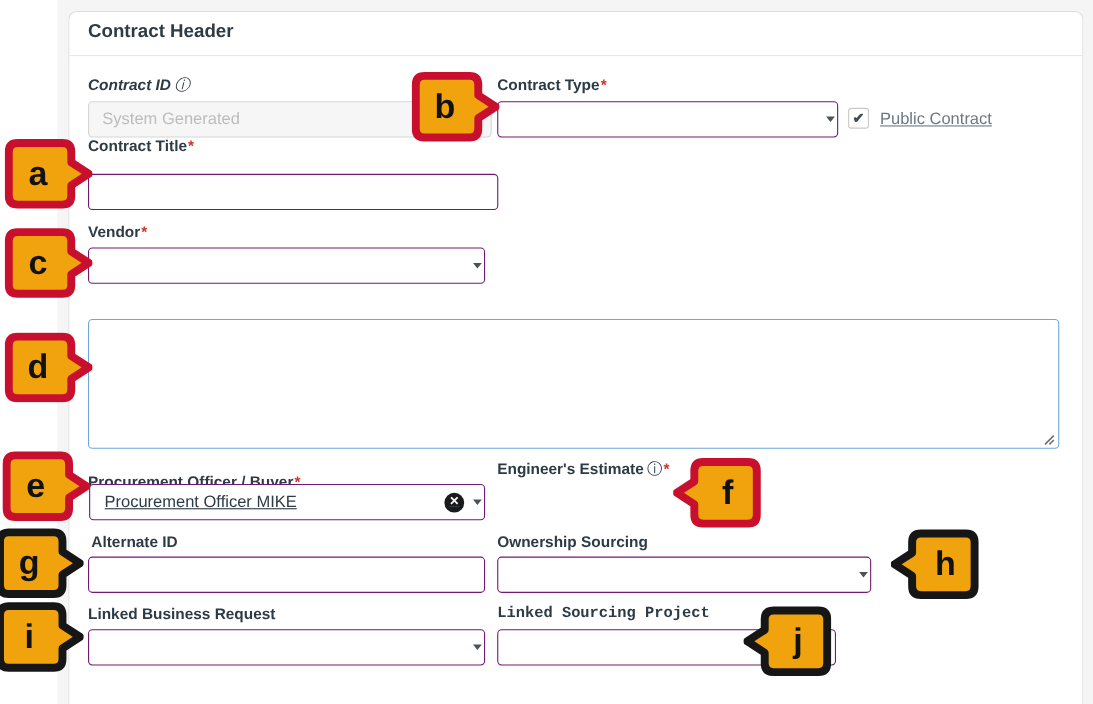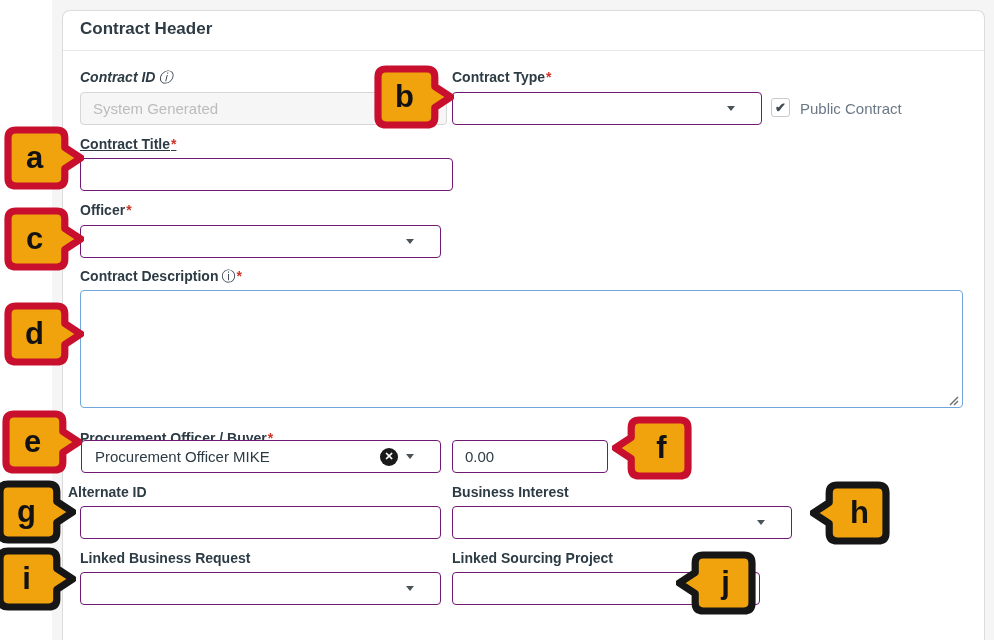--- a/index.html
+++ b/index.html
@@ -16,21 +16,21 @@
   .fld-label .info { font-weight:normal; font-size:14px; color:#2d3b45; margin-left:3px; cursor:pointer; }
   .fld-label .req { color:#cf3427; font-weight:bold; margin-left:1px; }
 
   .txt-input, .sel, .txt-area {
     position:absolute; background:#ffffff; border:1px solid #701a75; border-radius:4px;
     font-family:"Liberation Sans", sans-serif; font-size:15px; color:#2d3b45;
   }
   .txt-input { height:33px; padding:0 12px; outline:none; }
   .txt-input::placeholder { color:#bcbcbc; }
   .txt-input:disabled { background:#f6f6f6; color:#bcbcbc; border-color:#d6d6d6; }
-  .sel { height:33px; display:flex; align-items:center; padding:0 26px 0 13px; cursor:pointer; }
+  .sel { height:33px; display:flex; align-items:center; padding:0 2px 0 13px; cursor:pointer;text-decoration:underline; }
   .sel .sel-value { flex:1; font-size:15px; color:#2d3b45; white-space:nowrap; overflow:hidden; }
   .caret { width:0; height:0; border-left:4.5px solid transparent; border-right:4.5px solid transparent;
            border-top:5.5px solid #4a5458; margin-left:8px; flex:none; }
   .clear-btn { flex:none; width:18px; height:18px; border-radius:50%; background:#1a1a1a; color:#ffffff;
                font-size:11px; font-weight:bold; display:flex; align-items:center; justify-content:center;
                cursor:pointer; line-height:1; }
   .txt-area { resize:none; outline:none; border-color:#6fa7db; }
   .resize-handle { position:absolute; width:12px; height:12px; cursor:nwse-resize; }
 
   .checkbox { position:absolute; width:19px; height:19px; border:1px solid #c9c9c9; border-radius:3px;
@@ -67,75 +67,74 @@
     <span>Contract Type</span><span class="req">*</span>
   </div>
   <div class="sel" style="left:452px; top:92px; width:310px;">
     <span class="sel-value"></span>
     <span class="caret"></span>
   </div>
 
   <div class="checkbox" style="left:771px; top:98px;">
     <span>✔</span>
   </div>
-  <div class="checkbox-label" style="left:800px; top:100px;">Public Contract</div>
+  <div class="checkbox-label" style="left:800px; top:100px;text-decoration:underline;">Public Contract</div>
 
-  <div class="fld-label" style="left:80px; top:136px;text-decoration:underline;">
+  <div class="fld-label" style="left:80px; top:124px;">
     <span>Contract Title</span><span class="req">*</span>
   </div>
   <input class="txt-input" style="left: 80px; top: 158px; width: 373px;" value="">
 
   <div class="fld-label" style="left:80px; top:202px;">
-    <span>Officer</span><span class="req">*</span>
+    <span>Vendor</span><span class="req">*</span>
   </div>
   <div class="sel" style="left:80px; top:225px; width:361px;">
     <span class="sel-value"></span>
     <span class="caret"></span>
   </div>
 
-  <div class="fld-label" style="left:80px; top:268px;">
-    <span>Contract Description</span><span class="info">ⓘ</span><span class="req">*</span>
-  </div>
   <textarea class="txt-area" style="left: 80px; top: 290px; width: 883px; height: 118px;"></textarea>
   <div class="resize-handle" style="left:947px; top:392px;">
     <svg width="12" height="12" viewBox="0 0 12 12">
       <line x1="3" y1="11" x2="11" y2="3" stroke="#6e6e6e" stroke-width="1.4"></line>
       <line x1="7" y1="11" x2="11" y2="7" stroke="#6e6e6e" stroke-width="1.4"></line>
     </svg>
   </div>
 
   <div class="fld-label" style="left:80px; top:430px;">
     <span>Procurement Officer / Buyer</span><span class="req">*</span>
   </div>
   <div class="sel" style="left:81px; top:440px; width:360px;">
     <span class="sel-value">Procurement Officer MIKE</span>
     <span class="clear-btn">
         <span>✕</span>
       </span>
     <span class="caret"></span>
   </div>
 
-  <input class="txt-input" style="left: 452px; top: 440px; width: 156px;" value="0.00">
+  <div class="fld-label" style="left:452px; top:418px;">
+    <span>Engineer's Estimate</span><span class="info">ⓘ</span><span class="req">*</span>
+  </div>
 
-  <div class="fld-label" style="left:68px; top:484px;">Alternate ID</div>
+  <div class="fld-label" style="left:83px; top:484px;">Alternate ID</div>
   <input class="txt-input" style="left: 80px; top: 506px; width: 361px;" value="">
 
-  <div class="fld-label" style="left:452px; top:484px;">Business Interest</div>
+  <div class="fld-label" style="left:452px; top:484px;">Ownership Sourcing</div>
   <div class="sel" style="left:452px; top:506px; width:340px;">
     <span class="sel-value"></span>
     <span class="caret"></span>
   </div>
 
   <div class="fld-label" style="left:80px; top:550px;">Linked Business Request</div>
   <div class="sel" style="left:80px; top:572px; width:361px;">
     <span class="sel-value"></span>
     <span class="caret"></span>
   </div>
 
-  <div class="fld-label" style="left:452px; top:550px;">Linked Sourcing Project</div>
+  <div class="fld-label" style="left:452px; top:550px;font-family:Liberation Mono, monospace;">Linked Sourcing Project</div>
   <input class="txt-input" style="left: 452px; top: 572px; width: 308px;" value="">
 
   <div class="callout red dir-right" style="left:4px; top:126px;">
     <svg viewBox="0 0 100 80">
         <path d="M 15 5 H 66 Q 76 5 76 15 V 27 L 96 40 L 76 53 V 65 Q 76 75 66 75 H 15 Q 5 75 5 65 V 15 Q 5 5 15 5 Z"></path>
       </svg>
     <span class="callout-letter">a</span>
   </div>
   <div class="callout red dir-right" style="left:374px; top:65px;">
     <svg viewBox="0 0 100 80">

